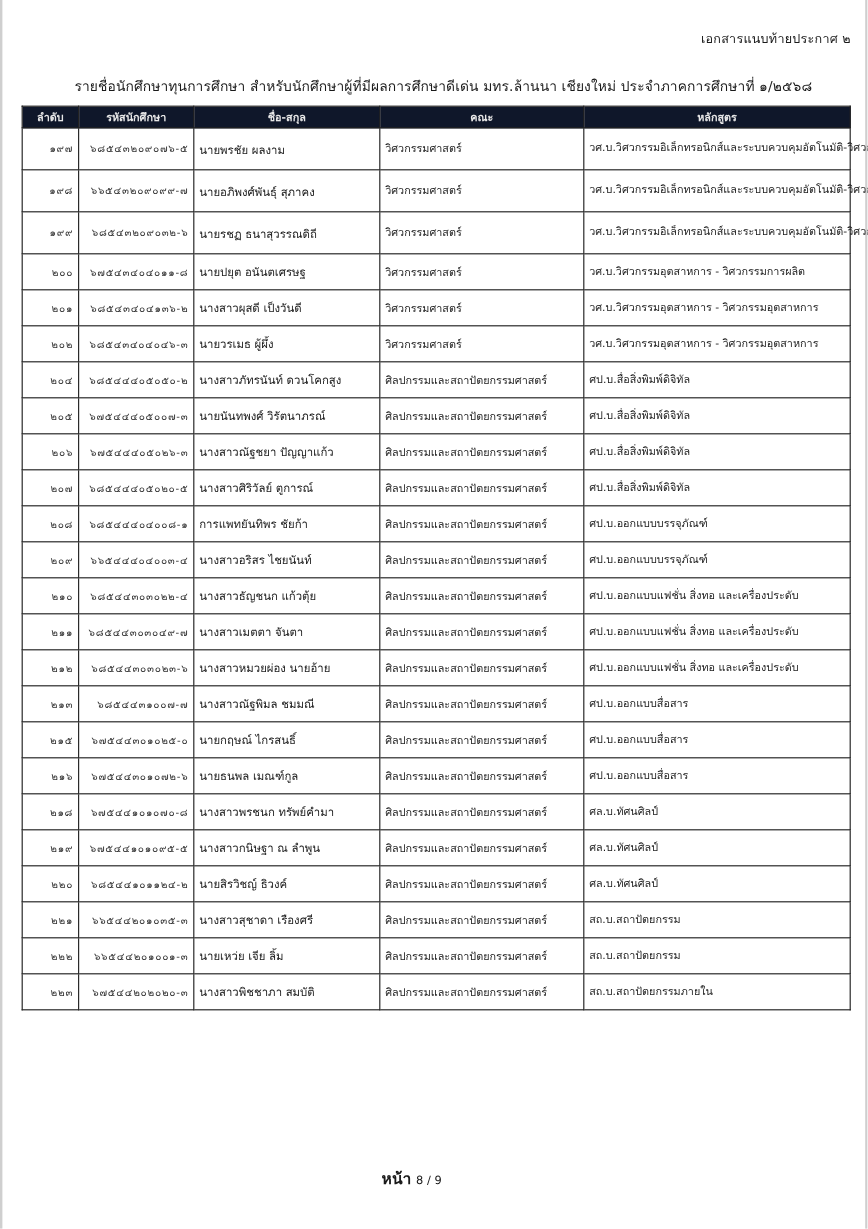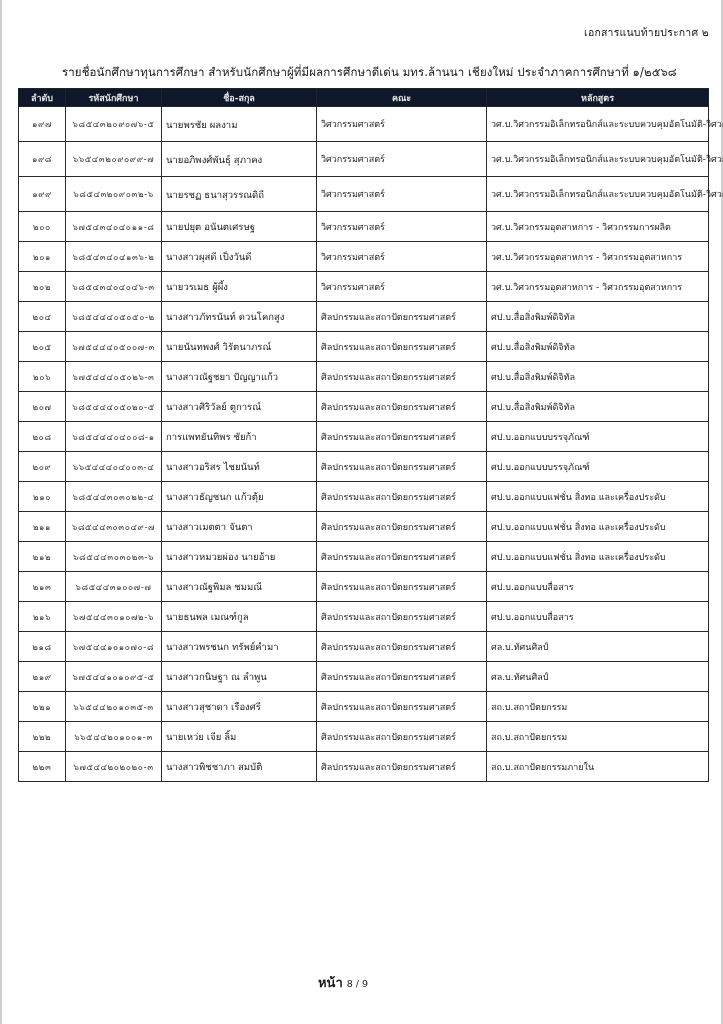--- a/index.html
+++ b/index.html
@@ -25,21 +25,21 @@
   table.list col.c-fac { width: 170px; }
   table.list col.c-prog { width: 222px; }
   table.list th {
     background: #0f172a; color: #e8e8e8; height: 17px; padding: 0; font-weight: bold; font-size: 9px;
     border: 1.5px solid #222; text-align: center;
   }
   table.list td {
     border: 1.2px solid #2a2a2a; padding: 0 4px; height: 29px; vertical-align: middle; white-space: nowrap;
   }
   table.list tr.tall td { height: 34px; }
-  td.no, td.sid { text-align: center; font-size: 8.5px; letter-spacing: 0.6px; color: #333; }
+  td.no, td.sid { text-align: right; font-size: 8.5px; letter-spacing: 0.6px; color: #333; }
   td.name { font-size: 9.5px; }
   td.fac { font-size: 9px; }
   td.prog { font-size: 9px; white-space: normal; line-height: 16px; }
   .page-label {
     position: absolute; left: 318px; top: 972px; font-size: 13px; font-weight: bold;
   }
   .page-label .pg { font-weight: normal; font-size: 9.5px; margin-left: 4px; }
 </style>
 </head>
 <body>
@@ -174,20 +174,27 @@
         <td class="prog">ศป.บ.ออกแบบแฟชั่น สิ่งทอ และเครื่องประดับ</td>
       </tr>
       <tr>
         <td class="no">๒๑๓</td>
         <td class="sid">๖๘๕๔๔๓๑๐๐๗-๗</td>
         <td class="name">นางสาวณัฐพิมล ชมมณี</td>
         <td class="fac">ศิลปกรรมและสถาปัตยกรรมศาสตร์</td>
         <td class="prog">ศป.บ.ออกแบบสื่อสาร</td>
       </tr>
       <tr>
+        <td class="no">๒๑๕</td>
+        <td class="sid">๖๗๕๔๔๓๐๑๐๒๕-๐</td>
+        <td class="name">นายกฤษณ์ ไกรสนธิ์</td>
+        <td class="fac">ศิลปกรรมและสถาปัตยกรรมศาสตร์</td>
+        <td class="prog">ศป.บ.ออกแบบสื่อสาร</td>
+      </tr>
+      <tr>
         <td class="no">๒๑๖</td>
         <td class="sid">๖๗๕๔๔๓๐๑๐๗๒-๖</td>
         <td class="name">นายธนพล  เมณฑ์กูล</td>
         <td class="fac">ศิลปกรรมและสถาปัตยกรรมศาสตร์</td>
         <td class="prog">ศป.บ.ออกแบบสื่อสาร</td>
       </tr>
       <tr>
         <td class="no">๒๑๘</td>
         <td class="sid">๖๗๕๔๔๑๐๑๐๗๐-๘</td>
         <td class="name">นางสาวพรชนก ทรัพย์คำมา</td>
@@ -195,20 +202,27 @@
         <td class="prog">ศล.บ.ทัศนศิลป์</td>
       </tr>
       <tr>
         <td class="no">๒๑๙</td>
         <td class="sid">๖๗๕๔๔๑๐๑๐๙๕-๕</td>
         <td class="name">นางสาวกนิษฐา ณ ลำพูน</td>
         <td class="fac">ศิลปกรรมและสถาปัตยกรรมศาสตร์</td>
         <td class="prog">ศล.บ.ทัศนศิลป์</td>
       </tr>
       <tr>
+        <td class="no">๒๒๐</td>
+        <td class="sid">๖๘๕๔๔๑๐๑๑๒๔-๒</td>
+        <td class="name">นายสิรวิชญ์ ธิวงค์</td>
+        <td class="fac">ศิลปกรรมและสถาปัตยกรรมศาสตร์</td>
+        <td class="prog">ศล.บ.ทัศนศิลป์</td>
+      </tr>
+      <tr>
         <td class="no">๒๒๑</td>
         <td class="sid">๖๖๕๔๔๒๐๑๐๓๕-๓</td>
         <td class="name">นางสาวสุชาดา เรืองศรี</td>
         <td class="fac">ศิลปกรรมและสถาปัตยกรรมศาสตร์</td>
         <td class="prog">สถ.บ.สถาปัตยกรรม</td>
       </tr>
       <tr>
         <td class="no">๒๒๒</td>
         <td class="sid">๖๖๕๔๔๒๐๑๐๐๑-๓</td>
         <td class="name">นายเหว่ย เจีย ลิ้ม</td>

